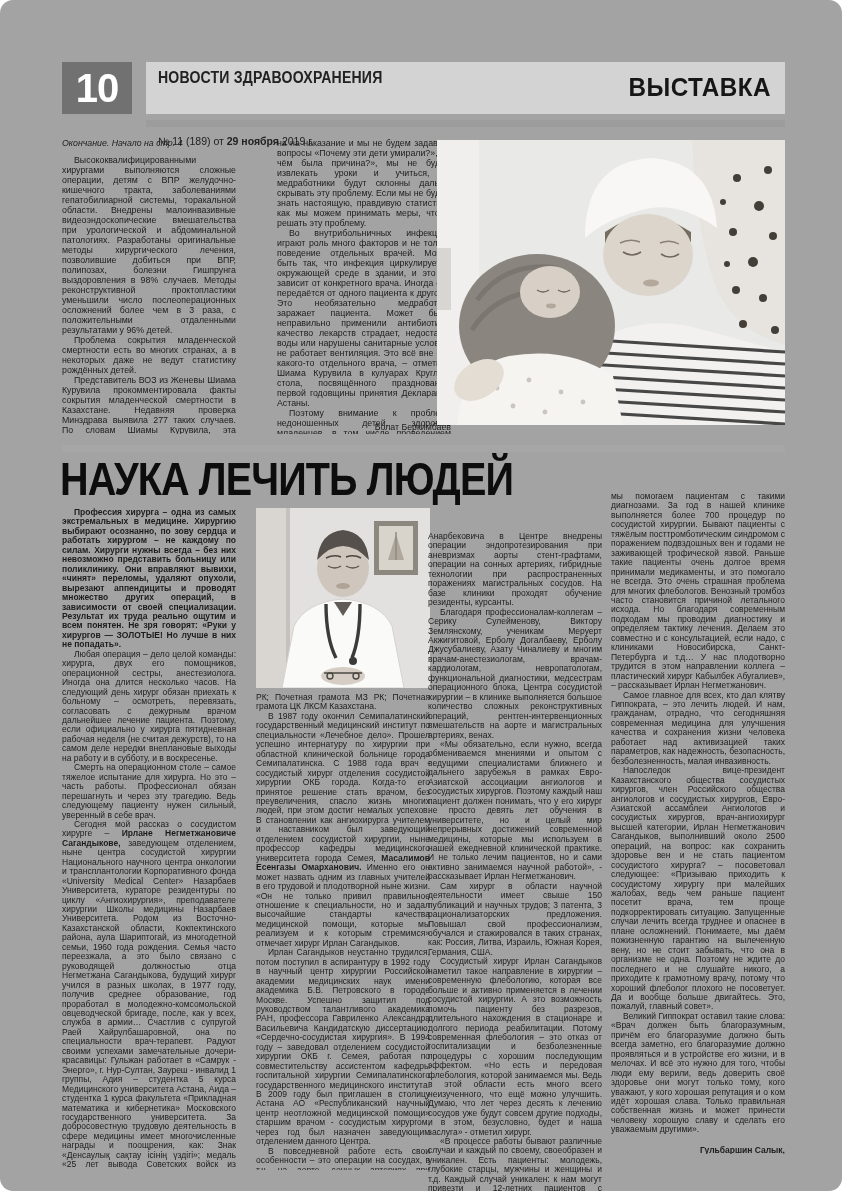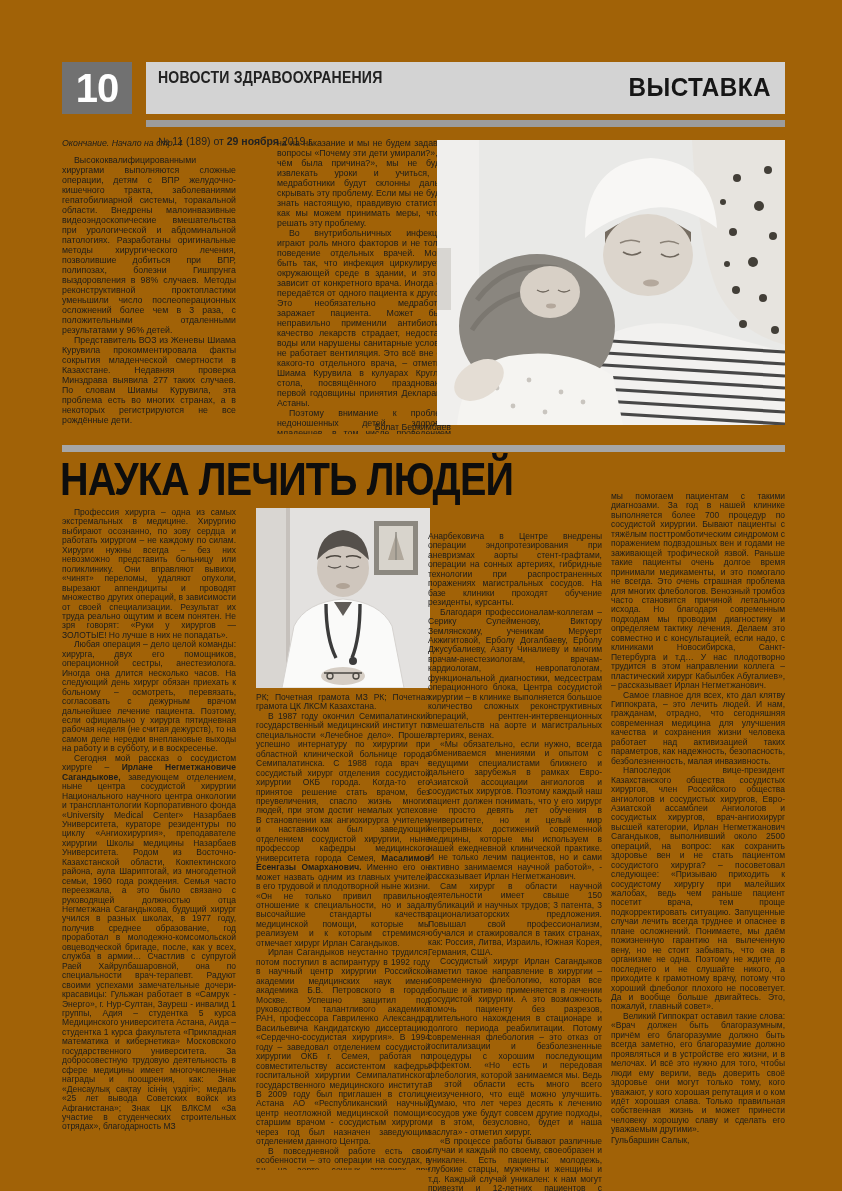--- a/index.html
+++ b/index.html
@@ -1,17 +1,17 @@
 <!DOCTYPE html>
 <html lang="ru"><head>
 <meta charset="utf-8">
 <style>
   html,body{margin:0;padding:0;background:#ffffff;}
-  #page{position:relative;width:842px;height:1191px;background:#a16207;overflow:hidden;
-        font-family:"Liberation Sans","DejaVu Sans",sans-serif;color:#1c1c1c;}
+  #page{position:relative;width:842px;height:1191px;background:#a3a3a3;overflow:hidden;
+        font-family:"Liberation Sans","DejaVu Sans",sans-serif;color:#1c1c1c;border-radius:13px;}
   
   .pagenum-box{position:absolute;left:62px;top:62px;width:70px;height:52px;background:#717171;
                display:flex;align-items:center;justify-content:center;}
   .pagenum-box span{color:#ffffff;font-weight:bold;font-size:40px;letter-spacing:-1px;}
   .header-panel{position:absolute;left:146px;top:62px;width:639px;height:52px;background:#d3d3d3;}
   .section-title{position:absolute;left:12px;top:7px;font-size:16px;font-weight:bold;color:#222;
                  transform:scaleX(0.88);transform-origin:0 50%;white-space:nowrap;letter-spacing:.2px;}
   .issue-line{position:absolute;left:12px;top:29px;font-size:10.5px;color:#222;white-space:nowrap;margin-top:44px;}
   .issue-line b{font-weight:bold;}
   .rubric{position:absolute;right:14px;top:11px;font-size:25px;font-weight:bold;color:#161616;
@@ -21,23 +21,23 @@
   .divider-bar{position:absolute;left:62px;top:445px;width:723px;height:7px;background:#a6a6a6;}
   .headline{position:absolute;left:60px;top:452px;font-size:46px;font-weight:bold;color:#0d0d0d;
             letter-spacing:-1px;transform:scaleX(0.86);transform-origin:0 0;white-space:nowrap;}
   
   .col{position:absolute;width:174px;text-align:justify;overflow:hidden;}
   .col.t{font-size:8.8px;line-height:10px;height:296px;}
   .col.b{font-size:8.5px;line-height:9.45px;height:662px;}
   .col p{margin:0;text-indent:12px;}
   .col p.noindent{text-indent:0;}
   .note{font-style:italic;text-indent:0 !important;margin-bottom:7px !important;}
-  .lead{font-weight:normal;}
+  .lead{font-weight:bold;}
   .byline{position:absolute;right:0;bottom:2px;font-weight:normal;text-align:right;width:100%;}
-  .sig{font-weight:normal;line-height:11px;}
+  .sig{font-weight:bold;text-align:right;margin-top:10px;line-height:11px;}
   .sig div{white-space:nowrap;}
   
   .photo1{position:absolute;left:437px;top:140px;width:348px;height:285px;overflow:hidden;background:#e9e9e7;}
   .photo2{width:174px;height:180px;margin-bottom:5px;background:#e3e1df;overflow:hidden;}
   svg{display:block;}
 </style>
 </head>
 <body>
 
 <div id="page">
@@ -48,20 +48,21 @@
   <div class="header-panel">
     <div class="section-title">НОВОСТИ ЗДРАВООХРАНЕНИЯ</div>
     <div class="issue-line"><span>№ 11 (189) от </span><b>29 ноября</b><span> 2019 г.</span></div>
     <div class="rubric">ВЫСТАВКА</div>
   </div>
   <div class="header-bar"></div>
 
   <div class="col t" style="left:62px;top:138px;">
     <p class="note">Окончание. Начало на стр. 4</p>
     <p>Высококвалифицированными хирургами выполняются сложные операции, детям с ВПР желудочно-кишечного тракта, заболеваниями гепатобилиарной системы, торакальной области. Внедрены малоинвазивные видеоэндоскопические вмешательства при урологической и абдоминальной патологиях. Разработаны оригинальные методы хирургического лечения, позволившие добиться при ВПР, полипозах, болезни Гишпрунга выздоровления в 98% случаев. Методы реконструктивной проктопластики уменьшили число послеоперационных осложнений более чем в 3 раза, с положительными отдаленными результатами у 96% детей.</p>
+    <p>Проблема сокрытия младенческой смертности есть во многих странах, а в некоторых даже не ведут статистику рождённых детей.</p>
     <p>Представитель ВОЗ из Женевы Шиама Курувила прокомментировала факты сокрытия младенческой смертности в Казахстане. Недавняя проверка Минздрава выявила 277 таких случаев. По словам Шиамы Курувила, эта проблема есть во многих странах, а в некоторых регистрируются не все рождённые дети.</p>
 
   </div>
   <div class="col t" style="left:245px;top:138px;margin-left:32px;">
     <p class="noindent">на на наказание и мы не будем задавать вопросы «Почему эти дети умирали?», «В чём была причина?», мы не будем извлекать уроки и учиться, а медработники будут склонны дальше скрывать эту проблему. Если мы не будем знать настоящую, правдивую статистику, как мы можем принимать меры, чтобы решать эту проблему.</p>
     <p>Во внутрибольничных инфекциях играют роль много факторов и не только поведение отдельных врачей. Может быть так, что инфекция циркулирует в окружающей среде в здании, и это не зависит от конкретного врача. Иногда она передаётся от одного пациента к другому. Это необязательно медработник заражает пациента. Может быть, неправильно применили антибиотики, качество лекарств страдает, недостаток воды или нарушены санитарные условия, не работает вентиляция. Это всё вне сил какого-то отдельного врача, – отметила Шиама Курувила в кулуарах Круглого стола, посвящённого празднованию первой годовщины принятия Декларации Астаны.</p>
     <p>Поэтому внимание к проблеме недоношенных детей, здоровью младенцев, в том числе проведением таких вот творческих мероприятий, – и призвано внести вклад в ее решение.</p>
     <div class="byline">Болат Беркимбаев</div>
   </div>
 
@@ -122,20 +123,21 @@
       <ellipse cx="42" cy="240" rx="27" ry="18" fill="#e4ddd4" transform="rotate(-32 42 240)"></ellipse>
     </svg>
   </div>
 
   <div class="divider-bar"></div>
   <div class="headline">НАУКА ЛЕЧИТЬ ЛЮДЕЙ</div>
 
   <div class="col b" style="left:62px;top:508px;">
     <p class="lead">Профессия хирурга – одна из самых экстремальных в медицине. Хирургию выбирают осознанно, по зову сердца и работать хирургом – не каждому по силам. Хирурги нужны всегда – без них невозможно представить больницу или поликлинику. Они вправляют вывихи, «чинят» переломы, удаляют опухоли, вырезают аппендициты и проводят множество других операций, в зависимости от своей специализации. Результат их труда реально ощутим и всем понятен. Не зря говорят: «Руки у хирургов — ЗОЛОТЫЕ! Но лучше в них не попадать».</p>
     <p>Любая операция – дело целой команды: хирурга, двух его помощников, операционной сестры, анестезиолога. Иногда она длится несколько часов. На следующий день хирург обязан приехать к больному – осмотреть, перевязать, согласовать с дежурным врачом дальнейшее лечение пациента. Поэтому, если официально у хирурга пятидневная рабочая неделя (не считая дежурств), то на самом деле нередки внеплановые выходы на работу и в субботу, и в воскресенье.</p>
+    <p>Смерть на операционном столе – самое тяжелое испытание для хирурга. Но это – часть работы. Профессионал обязан перешагнуть и через эту трагедию. Ведь следующему пациенту нужен сильный, уверенный в себе врач.</p>
     <p><span>Сегодня мой рассказ о сосудистом хирурге – </span><b>Ирлане Негметжановиче Сагандыкове,</b><span> заведующем отделением, ныне центра сосудистой хирургии Национального научного центра онкологии и трансплантологии Корпоративного фонда «University Medical Center» Назарбаев Университета, кураторе резидентуры по циклу «Ангиохирургия», преподавателе хирургии Школы медицины Назарбаев Университета. Родом из Восточно-Казахстанской области, Кокпектинского района, аула Шариптогай, из многодетной семьи, 1960 года рождения. Семья часто переезжала, а это было связано с руководящей должностью отца Негметжана Сагандыкова, будущий хирург учился в разных школах, в 1977 году, получив среднее образование, год проработал в молодежно-комсомольской овцеводческой бригаде, после, как у всех, служба в армии… Счастлив с супругой Раей Хайрулбашаровной, она по специальности врач-терапевт. Радуют своими успехами замечательные дочери-красавицы: Гульжан работает в «Самрук - Энерго», г. Нур-Султан, Зауреш - инвалид 1 группы, Адия – студентка 5 курса Медицинского университета Астана, Аида – студентка 1 курса факультета «Прикладная математика и кибернетика» Московского государственного университета. За добросовестную трудовую деятельность в сфере медицины имеет многочисленные награды и поощрения, как: Знак «Денсаулық сақтау ісінің үздігі»; медаль «25 лет вывода Советских войск из Афганистана»; Знак ЦК ВЛКСМ «За участие в студенческих строительных отрядах», благодарность МЗ</span></p>
   </div>
 
   <div class="col b" style="left:256px;top:508px;">
 
     <div class="photo2">
       <svg width="174" height="180" viewBox="0 0 174 180">
         <rect width="174" height="180" fill="#e3e1df"></rect>
         <rect x="0" y="0" width="34" height="180" fill="#d9d6d2"></rect>
         <rect x="30" y="0" width="4" height="180" fill="#c6c1bc"></rect>

